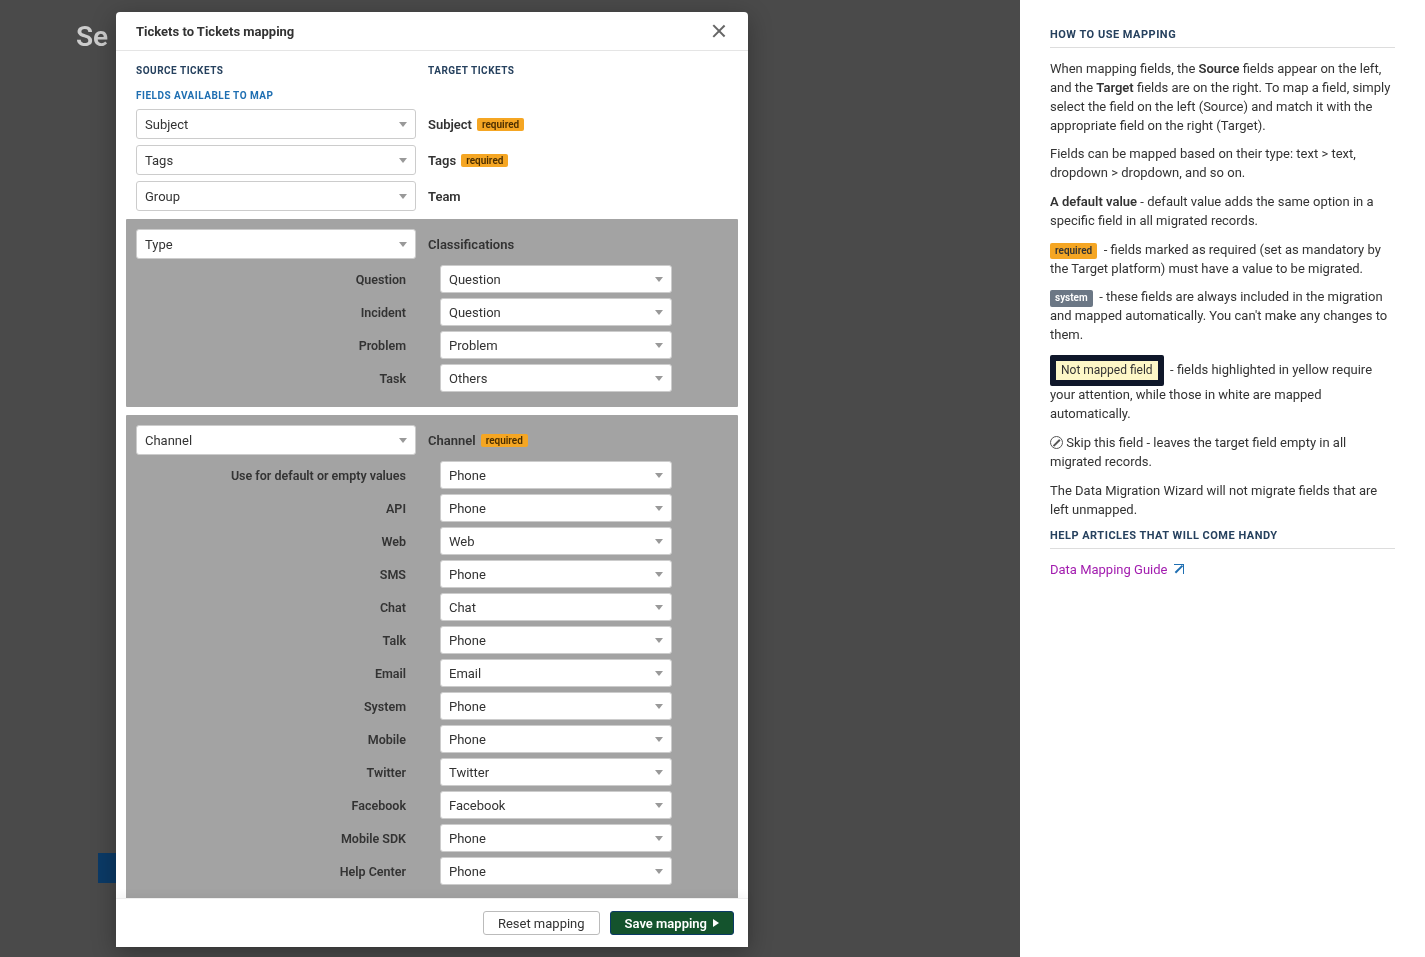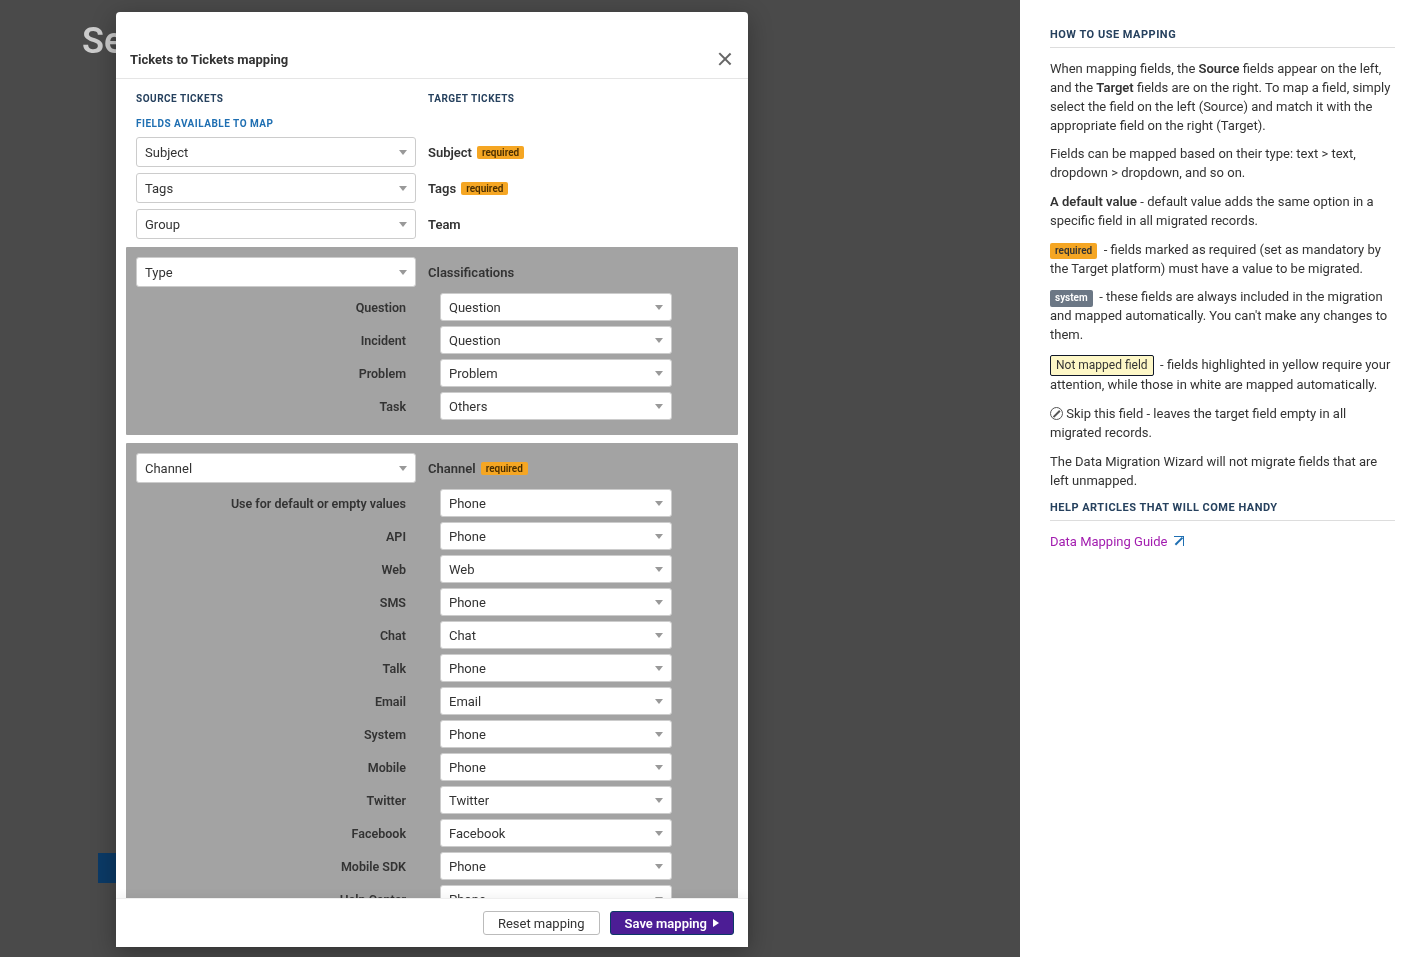--- a/index.html
+++ b/index.html
@@ -12,21 +12,21 @@
     position: relative;
     font-size: 13px;
     color: #333;
   }
   
   .backdrop {
     position:absolute; left:0; top:0; width:1020px; height:957px;
     background:#4a4a4a;
   }
   .backdrop .faint {
-    position:absolute; left:82px; top:20px; color:#ccc; font-size:36px; font-weight:600;
+    position:absolute; left:76px; top:20px; color:#ccc; font-size:28px; font-weight:600;
   }
   .backdrop .btn-faint {
     position:absolute; left:98px; top:853px; width:20px; height:30px;
     background:#0b3a66;
   }
 
   
   .help-panel {
     position: absolute;
     top: 0; right: 0; bottom: 0;
@@ -50,21 +50,21 @@
   .help-panel .b { font-weight:600; }
   .help-panel .badge-req {
     display:inline-block;font-size:10px;background:#f5a623;color:#333;
     padding:1px 5px;border-radius:2px;font-weight:600;
   }
   .help-panel .badge-sys {
     display:inline-block;font-size:10px;background:#6b7785;color:#fff;
     padding:1px 5px;border-radius:2px;font-weight:600;
   }
   .help-panel .badge-nm {
-    display:inline-block;font-size:12px;background:#fdf7c7;border:1px solid #0f172a;
+    display:inline-block;font-size:12px;background:#fdf7c7;border:6px solid #0f172a;
     padding:1px 5px;border-radius:2px;
   }
   .help-panel a { color:#a21caf; text-decoration:none; }
   .skip-icon {
     display:inline-block;width:13px;height:13px;border:1.5px solid #555;border-radius:50%;
     position:relative;vertical-align:-2px;
   }
   .skip-icon::after{
     content:"";position:absolute;left:1px;top:5px;width:9px;height:1.5px;background:#555;
     transform:rotate(-45deg);
@@ -84,23 +84,22 @@
     left:116px; top:12px;
     width:632px;
     height:935px;
     background:#fff;
     border-radius:4px;
     box-shadow:0 6px 24px rgba(0,0,0,.3);
     display:flex; flex-direction:column;
   }
   .modal-header {
     display:flex;justify-content:space-between;align-items:center;
-    padding:10px 14px;
+    padding:10px 20px;
     border-bottom:1px solid #e5e5e5;
-    margin-top:28px;
   }
   .modal-title { font-size:13px; font-weight:700; color:#333; }
   .close-x { width:18px;height:18px;position:relative;cursor:pointer; }
   .close-x::before,.close-x::after{
     content:"";position:absolute;left:8px;top:1px;width:1.5px;height:16px;background:#666;
   }
   .close-x::before{transform:rotate(45deg);}
   .close-x::after{transform:rotate(-45deg);}
 
   .modal-body {
@@ -164,21 +163,21 @@
     padding:12px 14px;
     display:flex;justify-content:flex-end;gap:10px;
     background:#fff;
     box-shadow:0 -4px 8px rgba(0,0,0,.04);
   }
   .btn {
     height:24px;padding:0 14px;border-radius:3px;font-size:13px;display:flex;align-items:center;gap:6px;
     cursor:pointer;
   }
   .btn-reset { border:1px solid #bbb;background:#fff;color:#333; }
-  .btn-save { border:1px solid #0b3a66;background:#4c1d95;color:#fff;font-weight:600; }
+  .btn-save { border:1px solid #0b3a66;background:#14532d;color:#fff;font-weight:600; }
   .chev-r {
     width:0;height:0;border-top:4px solid transparent;border-bottom:4px solid transparent;
     border-left:6px solid #fff;
   }
 
   
   .modal-body::-webkit-scrollbar{width:8px}
   .modal-body::-webkit-scrollbar-thumb{background:#ccc;border-radius:4px}
 </style>
 </head>

